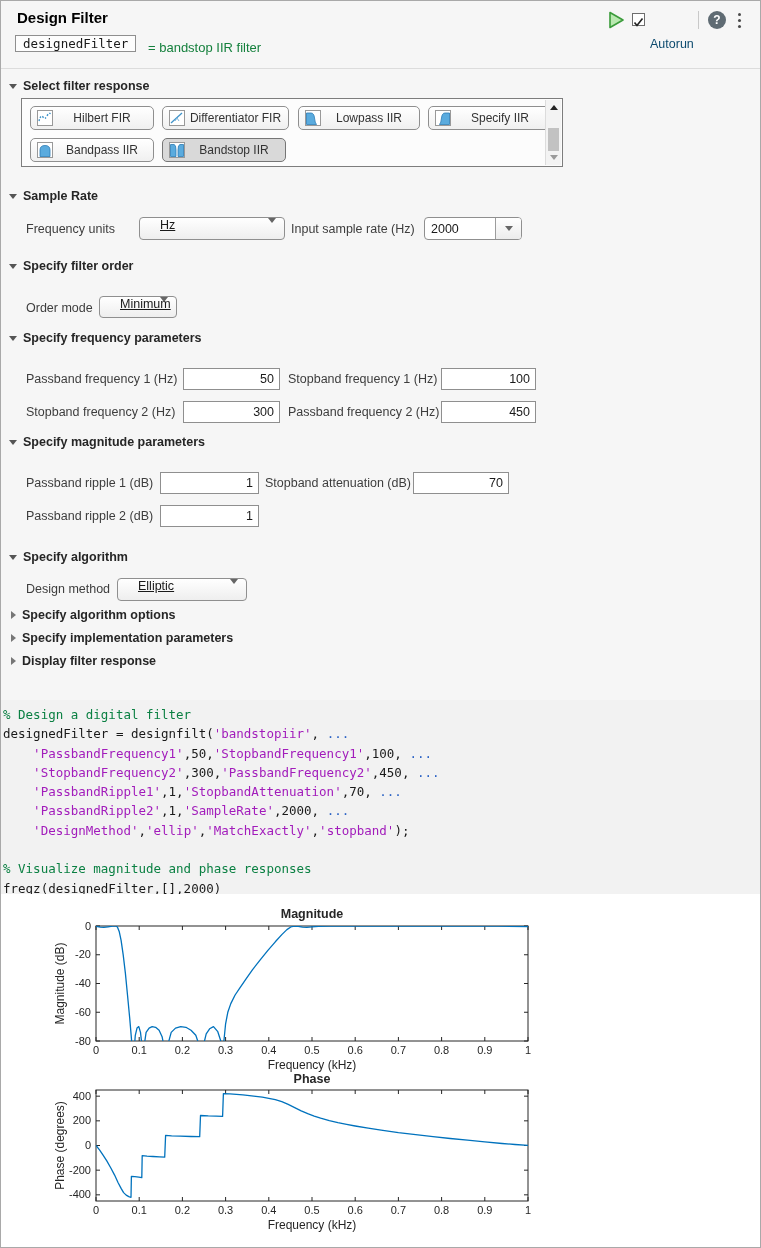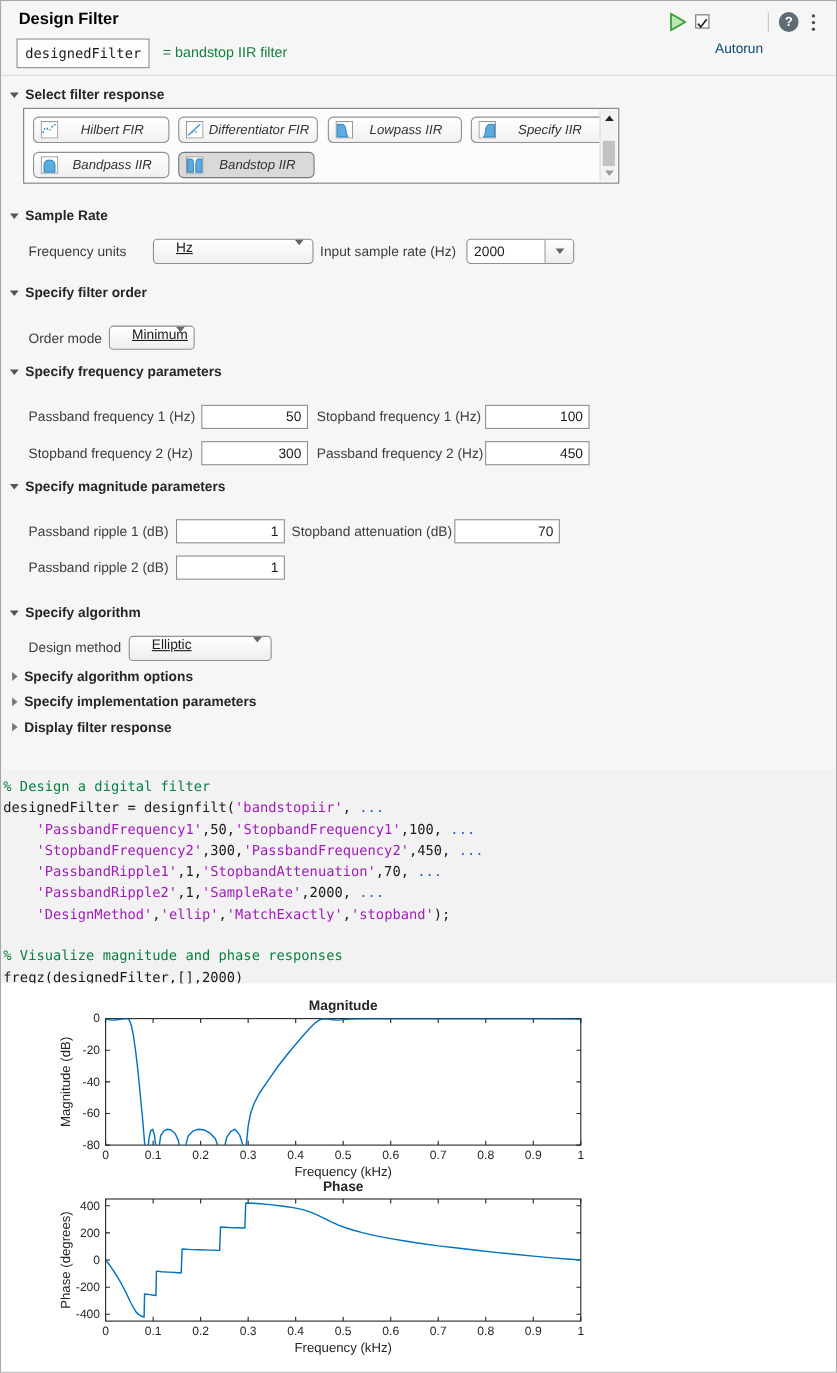--- a/index.html
+++ b/index.html
@@ -2,21 +2,21 @@
 <html><head>
 <meta charset="utf-8">
 <style>
   html,body{margin:0;padding:0;background:#e8e8e8;}
   .page{position:relative;width:761px;height:1248px;background:#f6f6f6;
     border:1px solid #a9a9a9;box-sizing:border-box;overflow:hidden;
     font-family:"Liberation Sans",sans-serif;color:#333;}
   .abs{position:absolute;}
   
   .hdr-title{font-size:15px;font-weight:bold;color:#000;}
-  .result-box{height:27px;border:1px solid #8f8f8f;background:#fdfdfd;display:flex;align-items:center;
+  .result-box{height:17px;border:1px solid #8f8f8f;background:#fdfdfd;display:flex;align-items:center;
     padding:0 7px;font-family:"DejaVu Sans Mono","Liberation Mono",monospace;font-size:12.5px;color:#1a1a1a;box-sizing:border-box;}
   .result-desc{font-size:13px;color:#15803d;}
   .hdr-divider{width:1px;height:18px;background:#c9c9c9;}
   .help-circle{width:18px;height:18px;border-radius:50%;background:#5f6b73;color:#fff;
     font-size:12px;font-weight:bold;display:flex;align-items:center;justify-content:center;cursor:pointer;}
   .kebab{width:3px;height:3px;border-radius:50%;background:#4a4a4a;box-shadow:0 6px 0 #4a4a4a,0 12px 0 #4a4a4a;cursor:pointer;}
   .chk{width:13px;height:13px;border:1px solid #6e6e6e;background:#fff;box-sizing:border-box;cursor:pointer;}
   .hdr-sep{position:absolute;left:0;right:0;top:67px;height:1px;background:#dcdcdc;}
   
   .sec-h{display:flex;align-items:center;gap:6px;font-weight:bold;font-size:12.5px;color:#262626;cursor:pointer;}
@@ -82,21 +82,21 @@
 
   <div class="abs result-box" style="left:14px;top:34px;">designedFilter</div>
   <span class="abs result-desc" style="left:147px;top:39px;">= bandstop IIR filter</span>
   <div class="hdr-sep"></div>
 
   <div class="abs sec-h" style="left:8px;top:78px;">
     <span class="tri-down"></span>
     <span>Select filter response</span>
   </div>
 
-  <div class="abs panel" style="left:20px;top:97px;width:542px;height:69px;font-style:italic;">
+  <div class="abs panel" style="left:20px;top:97px;width:542px;height:69px;">
     <div class="fbtn" style="left:8px;top:7px;width:124px;">
       <svg class="ficon" viewBox="0 0 16 16">
         <rect x="0.5" y="0.5" width="15" height="15" fill="#fff" stroke="#999"></rect>
         <path d="M2,11 Q4,4 6,7 T10,6 T14,4" fill="none" stroke="#3f93c9" stroke-width="1.4" stroke-dasharray="1.6,1.6"></path>
       </svg>
       <span class="blab">Hilbert FIR</span>
     </div>
     <div class="fbtn" style="left:140px;top:7px;width:127px;">
       <svg class="ficon" viewBox="0 0 16 16">
         <rect x="0.5" y="0.5" width="15" height="15" fill="#fff" stroke="#999"></rect>

